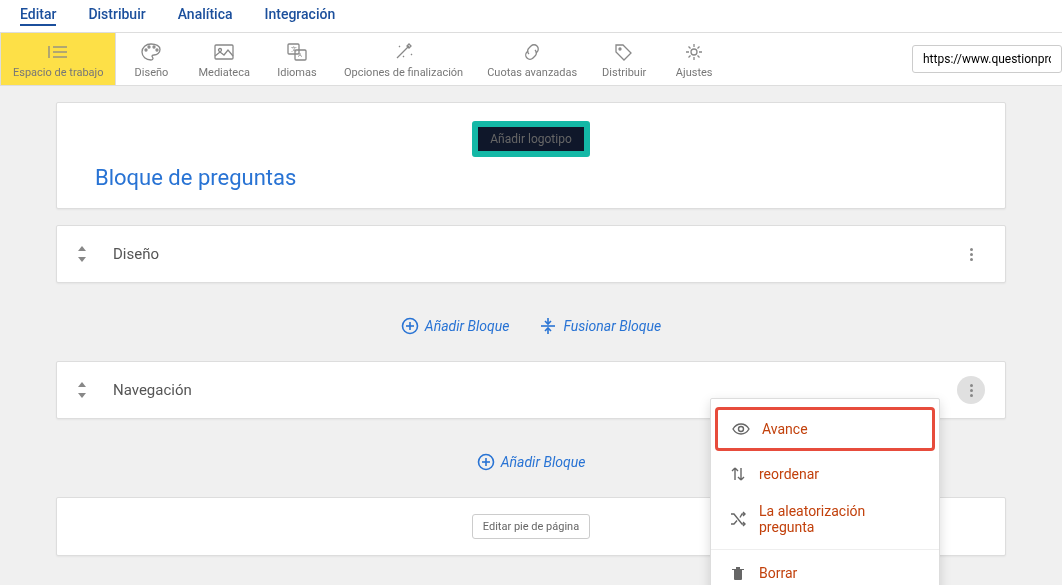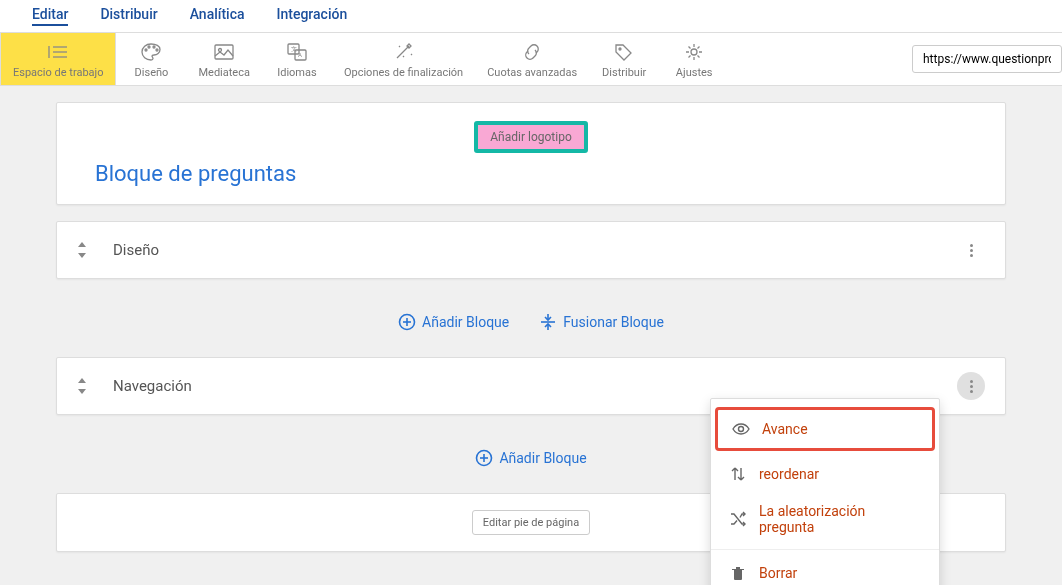--- a/index.html
+++ b/index.html
@@ -1,46 +1,46 @@
 <!DOCTYPE html>
 <html><head>
   <meta charset="utf-8">
   <style>
     * { box-sizing: border-box; margin: 0; padding: 0; font-family: -apple-system, BlinkMacSystemFont, "Segoe UI", Roboto, sans-serif; }
     body { background: #f0f0f0; color: #333; font-size: 13px; width: 1062px; height: 585px; overflow: hidden; }
     
-    .top-nav { display: flex; gap: 32px; padding: 6px 32px; background: #fff; border-bottom: 1px solid #ddd; }
+    .top-nav { display: flex; gap: 32px; padding: 6px 20px; background: #fff; border-bottom: 1px solid #ddd; }
     .top-nav a { color: #1b4f9c; text-decoration: none; font-size: 14px; font-weight: 500; }
     .top-nav a.active { border-bottom: 2px solid #1b4f9c; padding-bottom: 2px; }
     
     .toolbar { display: flex; background: #fff; border-bottom: 1px solid #ddd; align-items: stretch; }
     .tool-item { display: flex; flex-direction: column; align-items: center; justify-content: center; padding: 8px 12px 6px; cursor: pointer; min-width: 70px; }
     .tool-item.active { background: #fde047; border: 1px solid #ddd; border-top: none; border-bottom: none; }
     .tool-icon { color: #888; display: flex; align-items: center; justify-content: center; height: 22px; }
     .tool-label { color: #777; font-size: 11px; margin-top: 3px; }
     .url-box { margin-left: auto; margin-right: 0; align-self: center; }
     .url-box input { width: 150px; padding: 6px 10px; border: 1px solid #ccc; border-radius: 3px; font-size: 12px; }
     
     .content { padding: 16px 56px; }
     
     .card { background: #fff; border: 1px solid #ddd; border-radius: 2px; margin-bottom: 16px; box-shadow: 0 1px 2px rgba(0,0,0,0.05); }
     
     .header-card { padding: 18px 24px; }
     .logo-btn-wrap { text-align: center; margin-bottom: 8px; }
-    .logo-btn { display: inline-block; border: 4px solid #14b8a6; border-radius: 3px; padding: 5px 12px; font-size: 12px; color: #666; background: #f9a8d4; cursor: pointer; }
+    .logo-btn { display: inline-block; border: 6px solid #14b8a6; border-radius: 3px; padding: 5px 12px; font-size: 12px; color: #666; background: #0f172a; cursor: pointer; }
     .survey-title { color: #2873d4; font-size: 22px; font-weight: 400; padding-left: 14px; }
     
     .block-card { display: flex; align-items: center; padding: 14px 20px; }
     .drag-handle { color: #888; font-size: 14px; margin-right: 26px; cursor: grab; display: flex; flex-direction: column; line-height: 7px; }
     .block-title { color: #555; font-size: 15px; flex: 1; }
     .more-btn { color: #999; cursor: pointer; padding: 4px 8px; font-size: 16px; letter-spacing: 0; line-height: 4px; display: flex; flex-direction: column; gap: 2px; border-radius: 50%; width: 28px; height: 28px; align-items: center; justify-content: center; }
     .more-btn.active { background: #e0e0e0; }
     .more-btn span { display: block; width: 3px; height: 3px; background: #888; border-radius: 50%; }
     
-    .actions-row { display: flex; justify-content: center; gap: 30px; padding: 18px 0 26px; }
+    .actions-row { display: flex; justify-content: center; gap: 30px; padding: 18px 0 26px; font-style: italic; }
     .action-link { color: #2873d4; font-size: 14px; cursor: pointer; display: flex; align-items: center; gap: 6px; }
     .action-link svg { flex-shrink: 0; }
     
     .footer-card { padding: 16px; text-align: center; display: flex; justify-content: center; gap: 8px; }
     .footer-btn { border: 1px solid #ccc; border-radius: 3px; padding: 5px 10px; font-size: 11px; color: #666; background: #fff; cursor: pointer; text-align: right; }
     
     .dropdown-menu { position: absolute; top: 398px; left: 710px; width: 230px; background: #fff; border: 1px solid #ddd; box-shadow: 0 4px 12px rgba(0,0,0,0.15); border-radius: 2px; z-index: 100; padding: 4px 0; }
     .menu-item { display: flex; align-items: center; gap: 12px; padding: 10px 18px; color: #c2410c; font-size: 14px; cursor: pointer; }
     .menu-item svg { flex-shrink: 0; color: #666; }
     .menu-divider { height: 1px; background: #eee; margin: 4px 0; }

